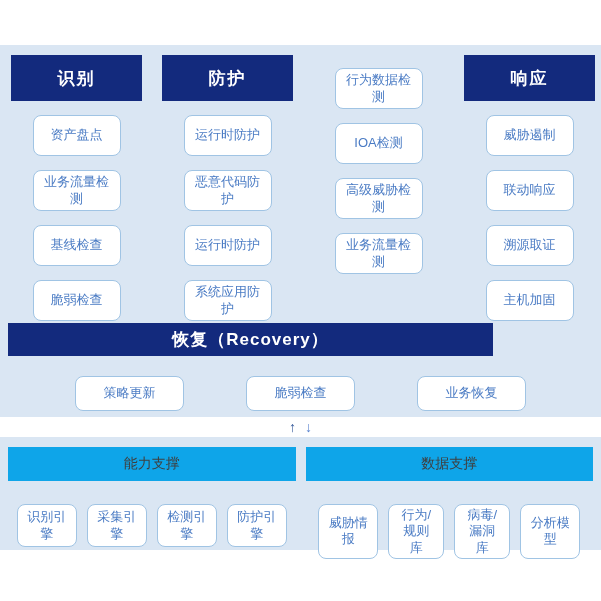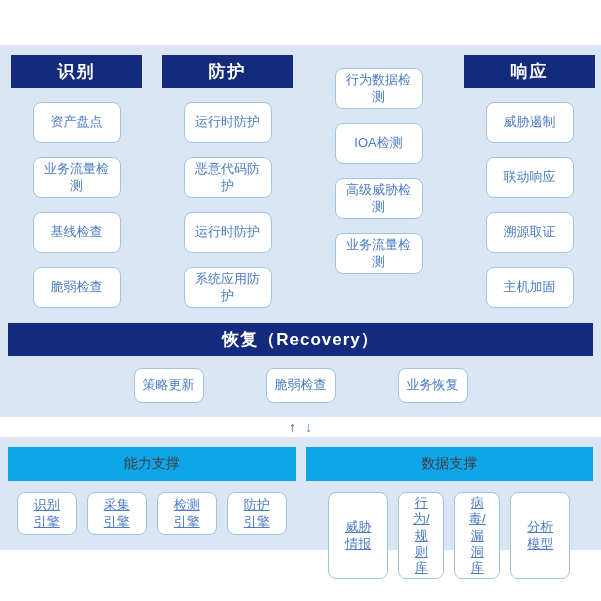--- a/index.html
+++ b/index.html
@@ -5,60 +5,60 @@
   html,body{margin:0;padding:0;background:#ffffff;}
   .canvas{
     position:relative;width:601px;height:601px;background:#ffffff;
     font-family:"Liberation Sans", sans-serif;overflow:hidden;
   }
   
   .main-panel{position:absolute;top:45px;left:0;width:601px;height:372px;background:#dae6f3;}
   .columns{display:flex;gap:20px;padding:10px 6px 0 11px;}
   .col{flex:1;display:flex;flex-direction:column;align-items:center;}
   .col-header{
-    width:100%;height:33px;background:#132a7d;color:#ffffff;
+    width:100%;height:46px;background:#132a7d;color:#ffffff;
     font-size:17px;font-weight:bold;letter-spacing:2px;
     display:flex;align-items:center;justify-content:center;box-sizing:border-box;
   }
   .box{
     width:88px;min-height:41px;box-sizing:border-box;background:#ffffff;
     border:1.5px solid #a0c4e4;border-radius:8px;color:#4a7bc4;
     font-size:13px;line-height:1.25;text-align:center;
     display:flex;align-items:center;justify-content:center;
     padding:2px 8px;margin-top:14px;
   }
   .col .box:first-of-type{margin-top:13px;}
   
   .recovery-bar{
-    position:absolute;top:278px;left:8px;width:585px;height:33px;background:#132a7d;
+    position:absolute;top:278px;left:8px;width:485px;height:33px;background:#132a7d;
     color:#ffffff;font-size:17px;font-weight:bold;letter-spacing:1px;
     display:flex;align-items:center;justify-content:center;
   }
   .recovery-row{position:absolute;top:323px;left:0;width:601px;display:flex;justify-content:center;gap:62px;}
-  .recovery-row .box{margin-top:0;width:70px;min-height:35px;}
+  .recovery-row .box{margin-top:8px;width:109px;min-height:35px;}
   
   .arrow-strip{
     position:absolute;top:417px;left:0;width:601px;height:20px;background:#ffffff;
     display:flex;align-items:center;justify-content:center;gap:9px;
     font-size:14px;font-weight:bold;line-height:1;
   }
   .arrow-up{color:#2f5597;}
   .arrow-down{color:#5b84cf;}
   
   .bottom-panel{position:absolute;top:437px;left:0;width:601px;height:113px;background:#dae6f3;}
   .support-row{display:flex;gap:10px;padding:10px 8px 0 8px;}
   .support-group{flex:1;display:flex;flex-direction:column;}
   .green-header{
     height:34px;background:#0ea5e9;color:#3f3f3f;font-size:14px;
     display:flex;align-items:center;justify-content:center;
   }
   .support-boxes{display:flex;gap:10px;margin-top:11px;justify-content:center;}
-  .support-boxes .box{margin-top:0;min-height:43px;padding:2px 15px;text-decoration:underline;}
+  .support-boxes .box{margin-top:12px;min-height:43px;padding:2px 8px;}
   .w-sm{width:60px;}
-  .w-md{width:46px;}
+  .w-md{width:56px;}
 </style>
 </head>
 <body>
 
 <div class="canvas">
 
   <div class="main-panel">
 
     <div class="columns">
 

